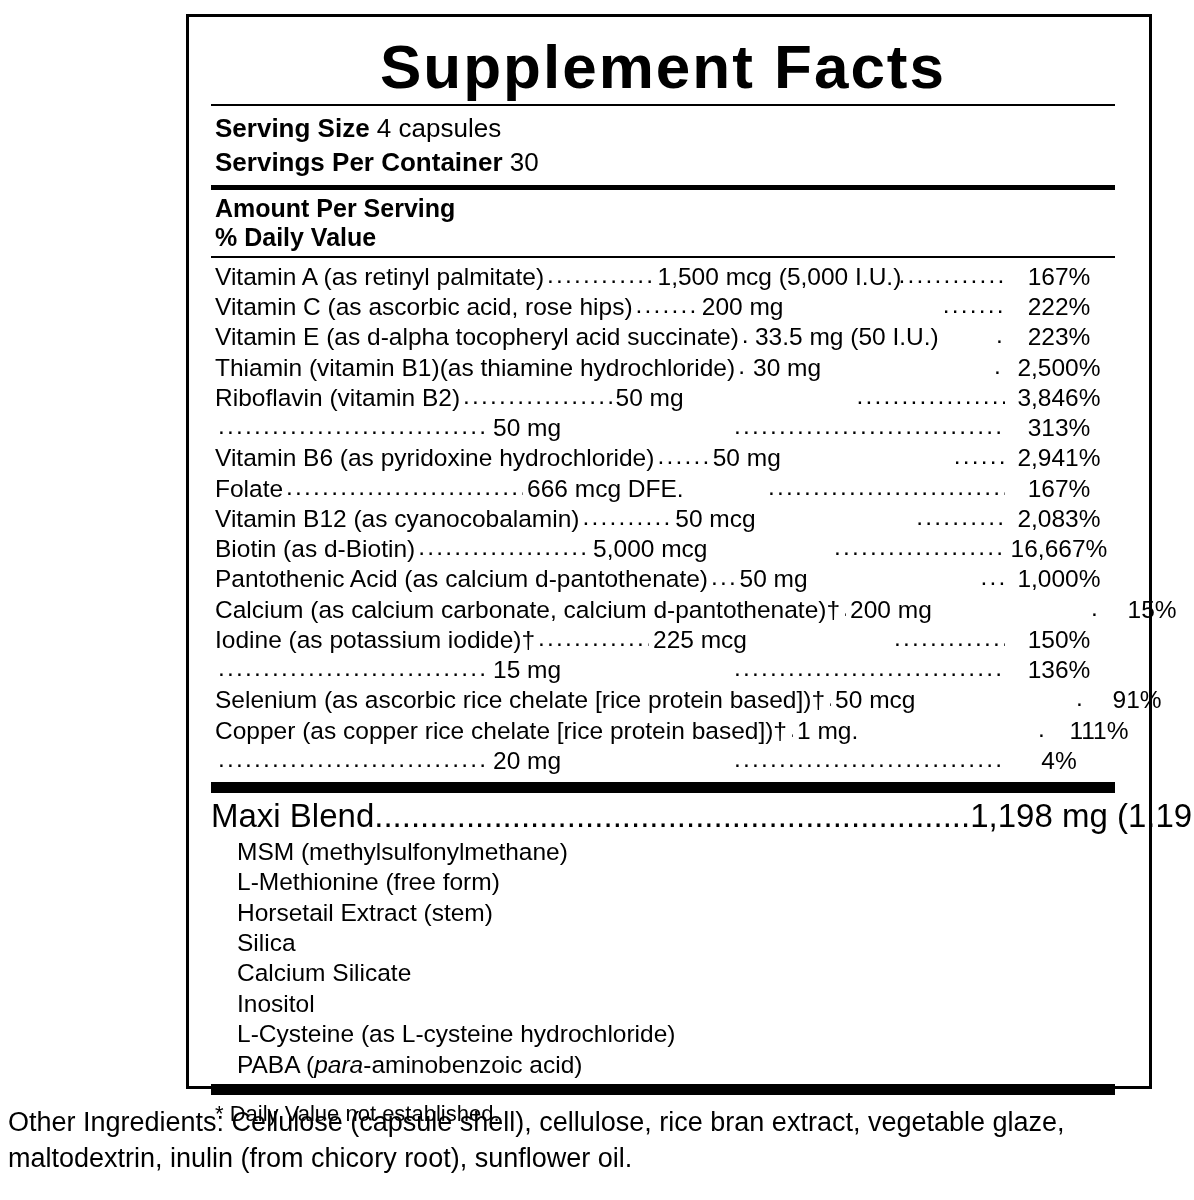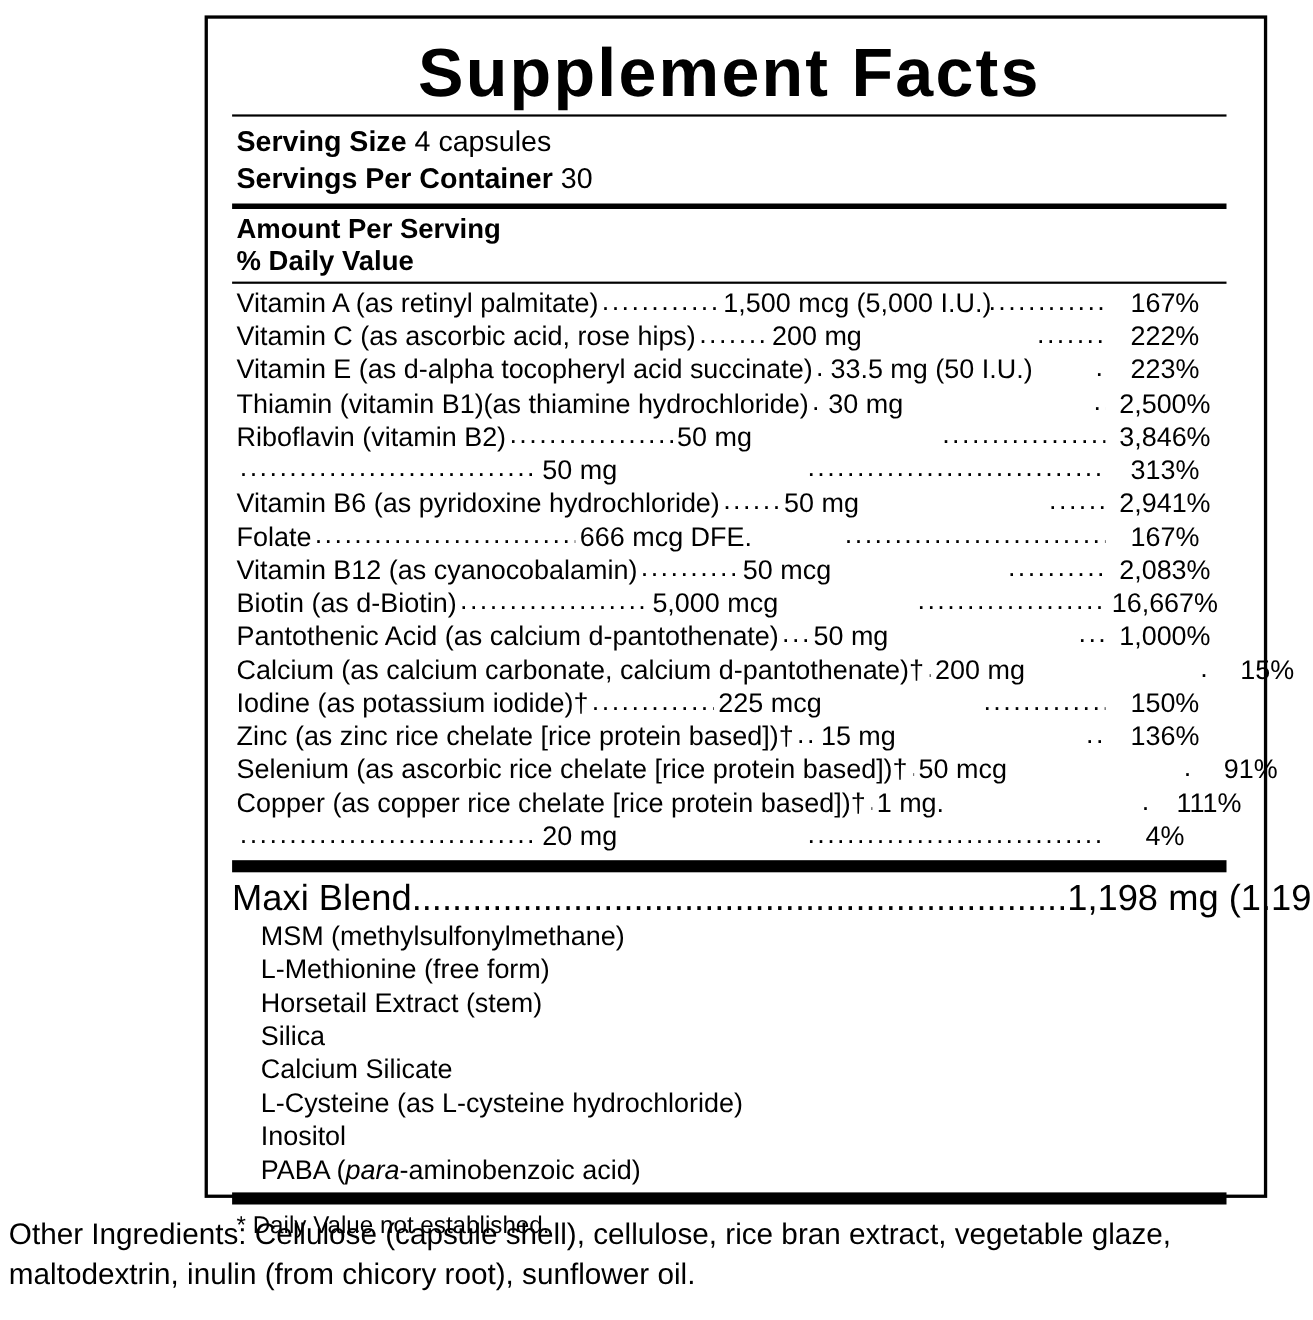--- a/index.html
+++ b/index.html
@@ -271,21 +271,20 @@
 
       <div class="nrow">
         <span class="name">Iodine (as potassium iodide)†</span>
         <span class="dots-a">.................................................................</span>
         <span class="amount">225 mcg</span>
         <span class="dots-b">.................................................................</span>
         <span class="dv">150%</span>
       </div>
 
       <div class="nrow">
-        <span class="name">Zinc (as zinc rice chelate [rice protein based])†</span>
         <span class="dots-a">.................................................................</span>
         <span class="amount">15 mg</span>
         <span class="dots-b">.................................................................</span>
         <span class="dv">136%</span>
       </div>
 
       <div class="nrow">
         <span class="name">Selenium (as ascorbic rice chelate [rice protein based])†</span>
         <span class="dots-a">.....</span>
         <span class="amount">50 mcg</span>
@@ -319,22 +318,22 @@
       <span class="dots-b">.................................................................</span>
 
     </div>
 
     <div class="blend-list">
       <div>MSM (methylsulfonylmethane)</div>
       <div>L-Methionine (free form)</div>
       <div>Horsetail Extract (stem)</div>
       <div>Silica</div>
       <div>Calcium Silicate</div>
+      <div>Inositol</div>
       <div>L-Cysteine (as L-cysteine hydrochloride)</div>
-      <div>Inositol</div>
       <div>
         <span>PABA (</span><span class="ital">para</span><span>-aminobenzoic acid)</span>
       </div>
     </div>
 
     <div class="rule-thick"></div>
 
     <div class="footnote">* Daily Value not established.</div>
 
   </div>

